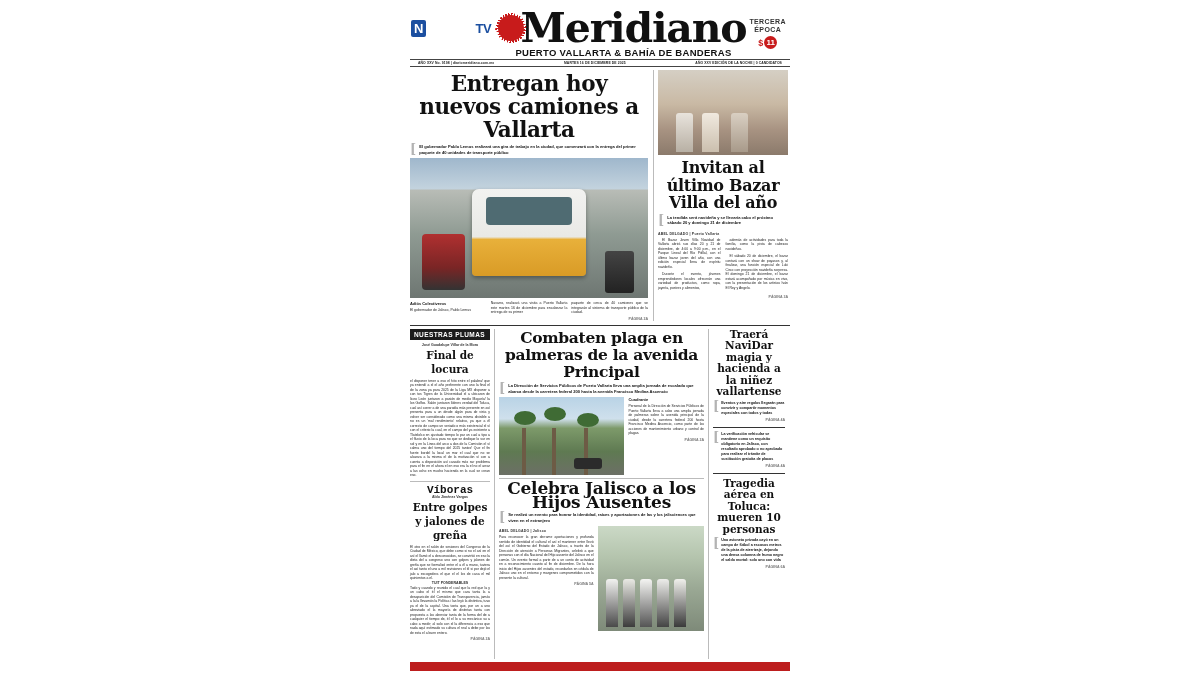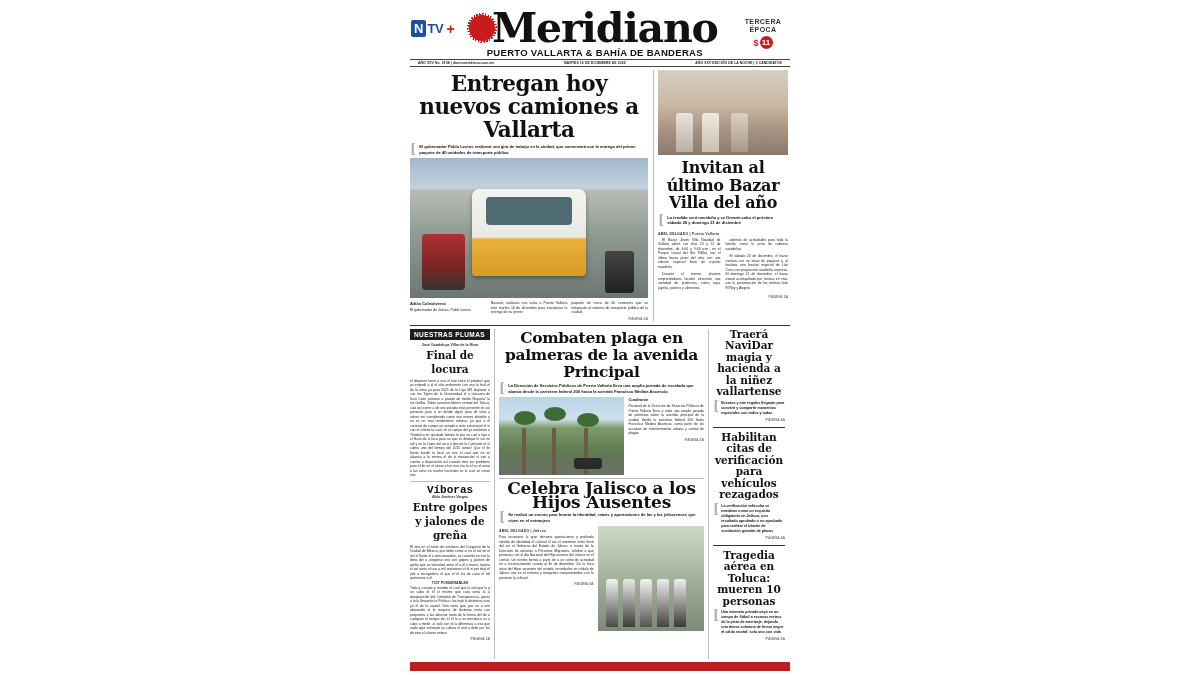--- a/index.html
+++ b/index.html
@@ -28,21 +28,21 @@
     margin-top:12px; margin-right:2px;
     font-family:"Liberation Sans", sans-serif;
     font-weight:bold;
   }
   .ntv-n {
     background:#1b4fa0; color:#fff;
     font-size:13px; line-height:1;
     padding:2px 3px; border-radius:2px;
     display:inline-block;
   }
-  .ntv-tv { color:#1b4fa0; font-size:13px; letter-spacing:-0.3px; margin-left:1px; }
+  .ntv-tv { color:#1b4fa0; font-size:13px; letter-spacing:-0.3px; margin-left:1px;padding-left:48px; }
   .ntv-plus { color:#d01818; font-size:14px; margin-left:3px; }
 
   .title-block {
     flex:1; position:relative;
     display:flex; flex-direction:column; align-items:center;
     margin-left:-4px;
   }
   .title-row { position:relative; display:flex; align-items:center; }
   .sun-burst {
     position:absolute; left:-8px; top:2px;
@@ -440,21 +440,20 @@
         <div class="side-deck">
           <span class="deck-mark">[</span>
           <span>Eventos y aire regalos llegarán para convivir y compartir momentos especiales con todos y todas</span>
         </div>
         <div class="pagref">PÁGINA 4A</div>
       </div>
 
       <hr class="side-sep">
 
       <div>
-        <div class="hl-side">Habilitan citas de verificación para vehículos rezagados</div>
         <div class="side-deck">
           <span class="deck-mark">[</span>
           <span>La verificación vehicular se mantiene como un requisito obligatorio en Jalisco, con resultado aprobado o no aprobado para realizar el trámite de sustitución gratuita de placas</span>
         </div>
         <div class="pagref">PÁGINA 4A</div>
       </div>
 
       <hr class="side-sep">
 
       <div>

